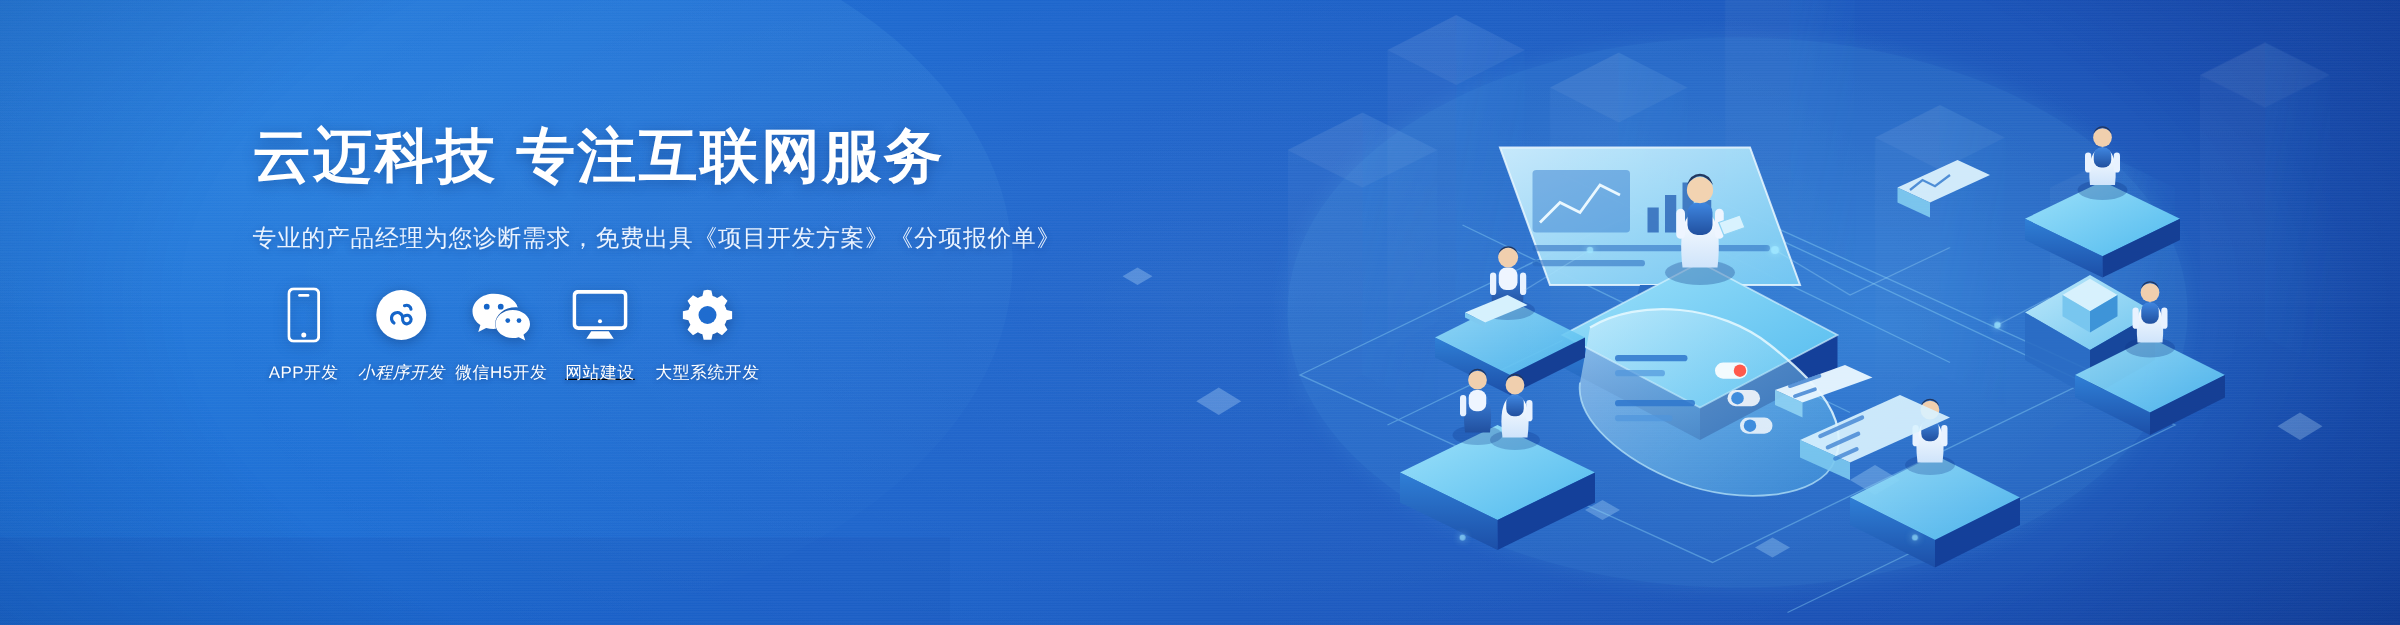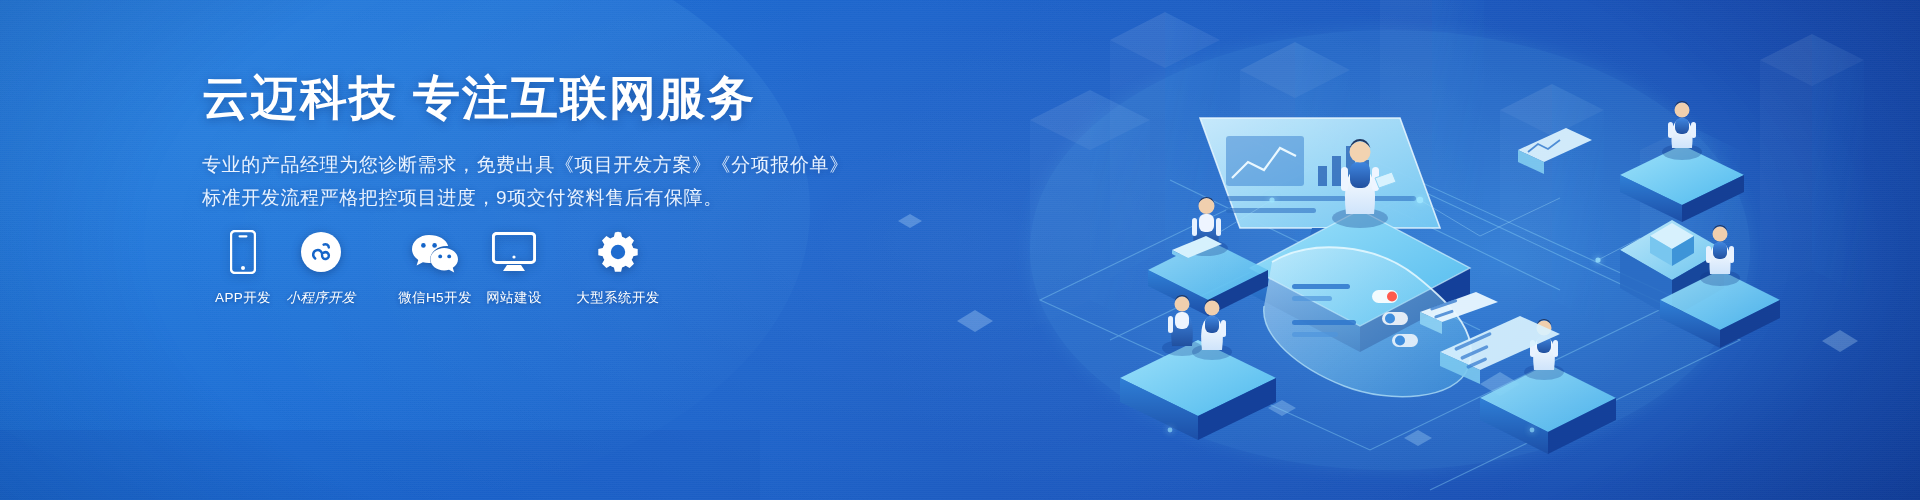--- a/index.html
+++ b/index.html
@@ -42,20 +42,21 @@
     z-index:6;
   }
   .headline {
     font-size:47px;
     line-height:1.18;
     font-weight:bold;
     color:#ffffff;
     letter-spacing:2px;
     white-space:nowrap;
     text-shadow:0 2px 10px rgba(3,35,95,0.35);
+    margin-top:27px;
   }
   .sub {
     margin-top:24px;
     color:#eaf3ff;
     font-size:19px;
     line-height:1.72;
     letter-spacing:0.6px;
     white-space:nowrap;
     text-shadow:0 1px 6px rgba(3,35,95,0.30);
   }
@@ -87,23 +88,23 @@
   .svc-ico svg { display:block; filter:drop-shadow(0 2px 5px rgba(2,30,80,0.35)); }
   .svc-label {
     color:#ffffff;
     font-size:13.5px;
     letter-spacing:0.4px;
     white-space:nowrap;
     text-shadow:0 1px 4px rgba(3,35,95,0.45);
   }
   .svc:nth-child(1){ width:78px; }
   .svc:nth-child(2){ width:78px;font-style:italic; }
-  .svc:nth-child(3){ width:82px;margin-left:34px; }
-  .svc:nth-child(4){ width:76px; }
-  .svc:nth-child(5){ width:96px;margin-left:18px; }
+  .svc:nth-child(3){ width:82px; }
+  .svc:nth-child(4){ width:76px;text-decoration:underline; }
+  .svc:nth-child(5){ width:96px; }
 
   
   .illus {
     position:absolute;
     right:0; top:0;
     width:1000px; height:500px;
     z-index:4;
   }
 </style>
 </head>
@@ -427,21 +428,20 @@
       <path d="M352,200 L300,232"></path>
       <path d="M678,260 L720,238"></path>
     </g>
   </svg>
 
   <div class="copy">
     <div class="headline">云迈科技 专注互联网服务</div>
 
     <div class="sub">
       <span class="sub-line">专业的产品经理为您诊断需求，免费出具《项目开发方案》《分项报价单》</span>
-      <span class="sub-line">标准开发流程严格把控项目进度，9项交付资料售后有保障。</span>
     </div>
   </div>
 
   <div class="services">
 
     <div class="svc">
       <div class="svc-ico">
         <svg width="26" height="44" viewBox="0 0 26 44">
           <rect x="1" y="1" width="24" height="42" rx="4" fill="none" stroke="#ffffff" stroke-width="2.4"></rect>
           <rect x="8.5" y="5.2" width="9" height="2.2" rx="1.1" fill="#ffffff"></rect>

